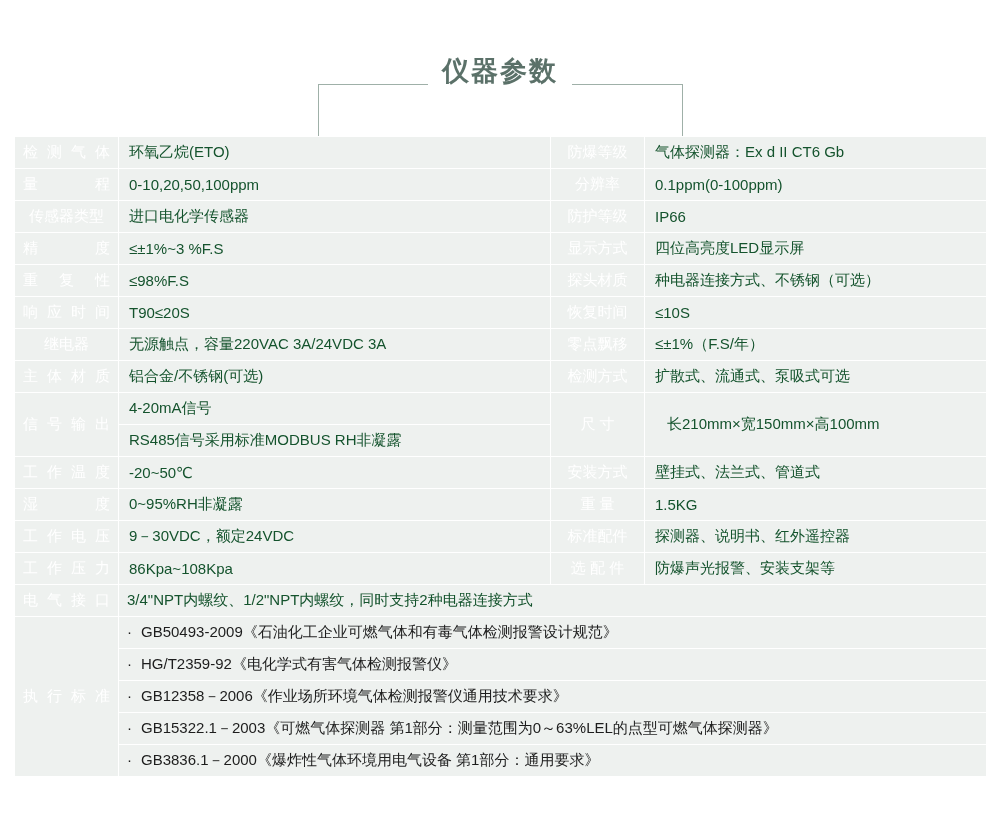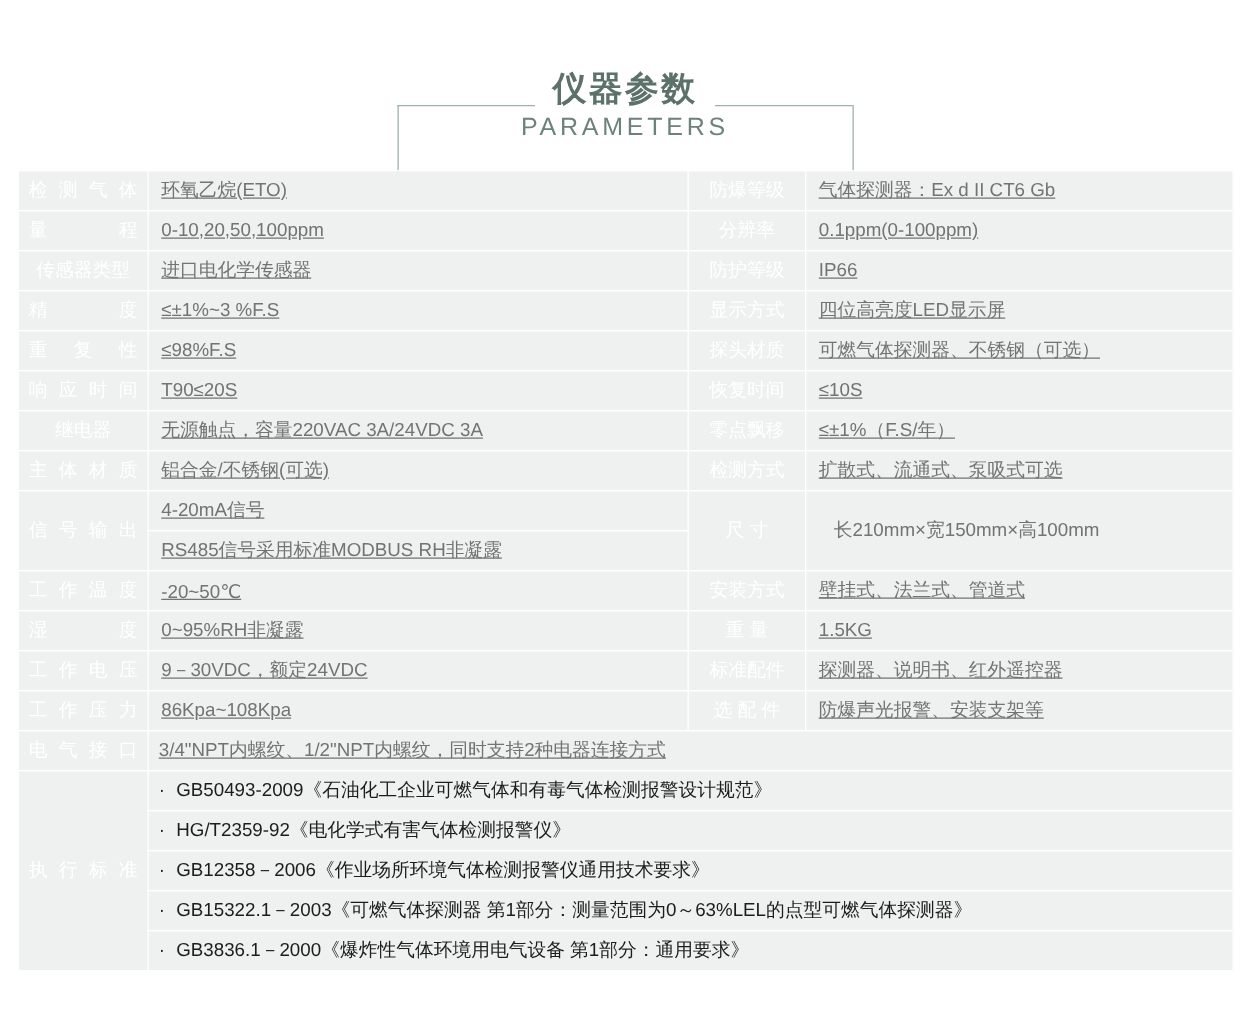--- a/index.html
+++ b/index.html
@@ -95,22 +95,21 @@
     text-align-last: justify;
     padding: 0 10px;
     font-size: 15px;
   }
   td.lbl.center {
     text-align: center;
     text-align-last: center;
   }
   td.val {
     background: #eef1ef;
-    color: #737373;
-    text-decoration: underline;
+    color: #14532d;
   }
   td.val.pad {
     padding-left: 10px;
   }
 
   col.c1 { width: 104px; }
   col.c2 { width: 432px; }
   col.c3 { width: 94px; }
   col.c4 { width: 342px; }
   td.sig {
@@ -150,21 +149,20 @@
 
 <div class="sheet">
 
   <div class="title-wrap">
     <div class="rule left"></div>
     <div class="rule right"></div>
     <div class="rule-drop left"></div>
     <div class="rule-drop right"></div>
     <div class="title-center">
       <div class="title-cn">仪器参数</div>
-      <div class="title-en">PARAMETERS</div>
     </div>
   </div>
 
   <table class="params">
     <colgroup>
       <col class="c1">
         <col class="c2">
         <col class="c3">
         <col class="c4">
     </colgroup>
@@ -190,21 +188,21 @@
       <tr>
         <td class="lbl">精  度</td>
         <td class="val pad">≤±1%~3 %F.S</td>
         <td class="lbl center">显示方式</td>
         <td class="val pad">四位高亮度LED显示屏</td>
       </tr>
       <tr>
         <td class="lbl">重 复 性</td>
         <td class="val pad">≤98%F.S</td>
         <td class="lbl center">探头材质</td>
-        <td class="val pad">可燃气体探测器、不锈钢（可选）</td>
+        <td class="val pad">种电器连接方式、不锈钢（可选）</td>
       </tr>
       <tr>
         <td class="lbl">响应时间</td>
         <td class="val pad">T90≤20S</td>
         <td class="lbl center">恢复时间</td>
         <td class="val pad">≤10S</td>
       </tr>
       <tr>
         <td class="lbl center">继电器</td>
         <td class="val pad">无源触点，容量220VAC 3A/24VDC 3A</td>

